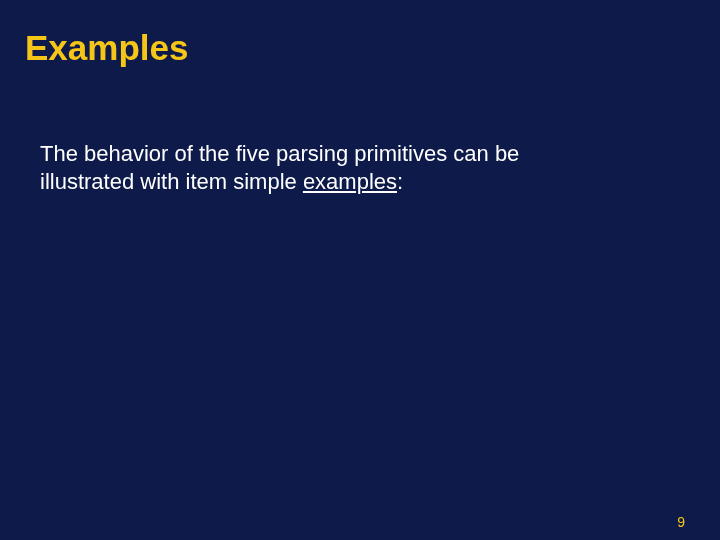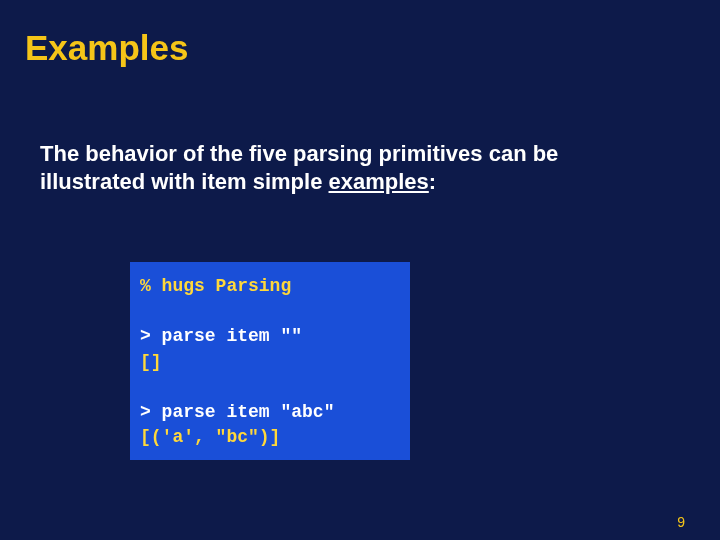--- a/index.html
+++ b/index.html
@@ -26,21 +26,20 @@
     letter-spacing: 0px;
   }
   .body-text {
     position: absolute;
     top: 140px;
     left: 40px;
     right: 40px;
     color: #ffffff;
     font-size: 22px;
     line-height: 1.28;
-    font-weight: bold;
   }
   .examples-link {
     text-decoration: underline;
   }
   .code-block {
     position: absolute;
     top: 262px;
     left: 130px;
     width: 280px;
     background: #1a4fd8;
@@ -66,25 +65,16 @@
 
 <div class="slide">
 
   <div class="title">Examples</div>
 
   <div class="body-text">
     <span>The behavior of the five parsing primitives can be</span><br>
     <span>illustrated with item simple </span><span class="examples-link">examples</span><span>:</span>
   </div>
 
-  <div class="code-block">
-    <div class="code-line yellow">% hugs Parsing</div>
-    <div class="code-line">&nbsp;</div>
-    <div class="code-line">&gt; parse item ""</div>
-    <div class="code-line yellow">[]</div>
-    <div class="code-line">&nbsp;</div>
-    <div class="code-line">&gt; parse item "abc"</div>
-    <div class="code-line yellow">[('a', "bc")]</div>
-  </div>
 
   <div class="page-number">9</div>
 
 </div>
 
 </body></html>

